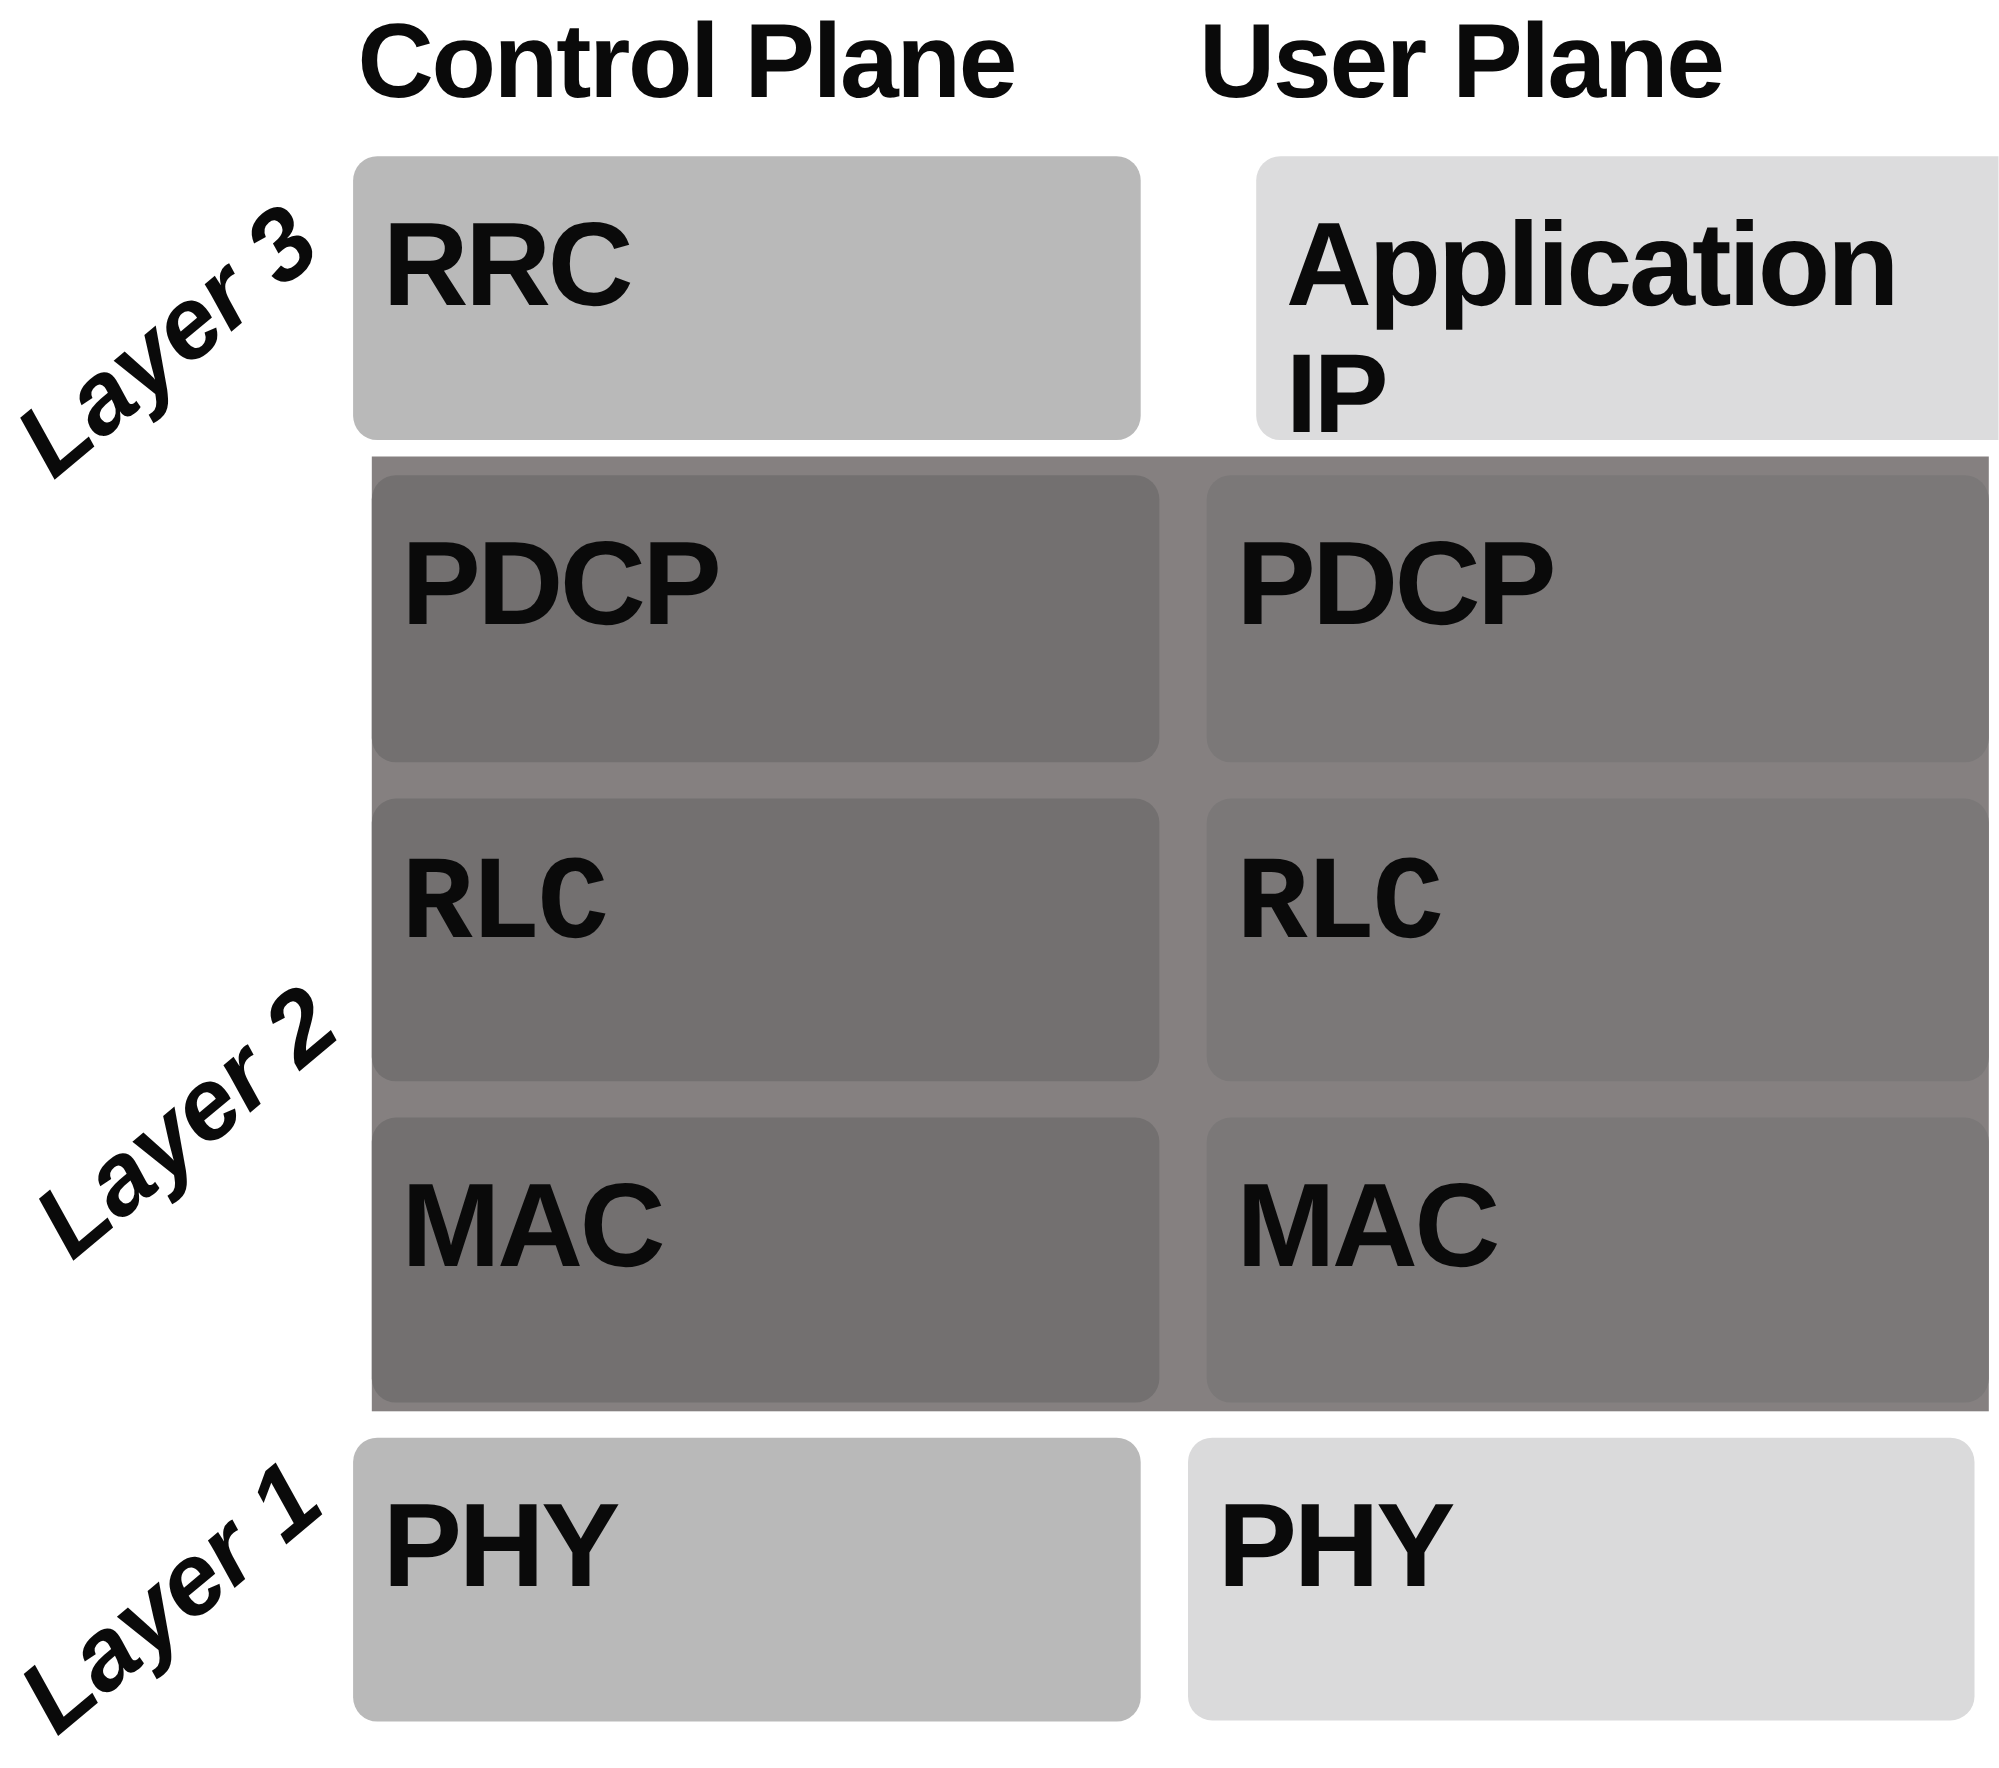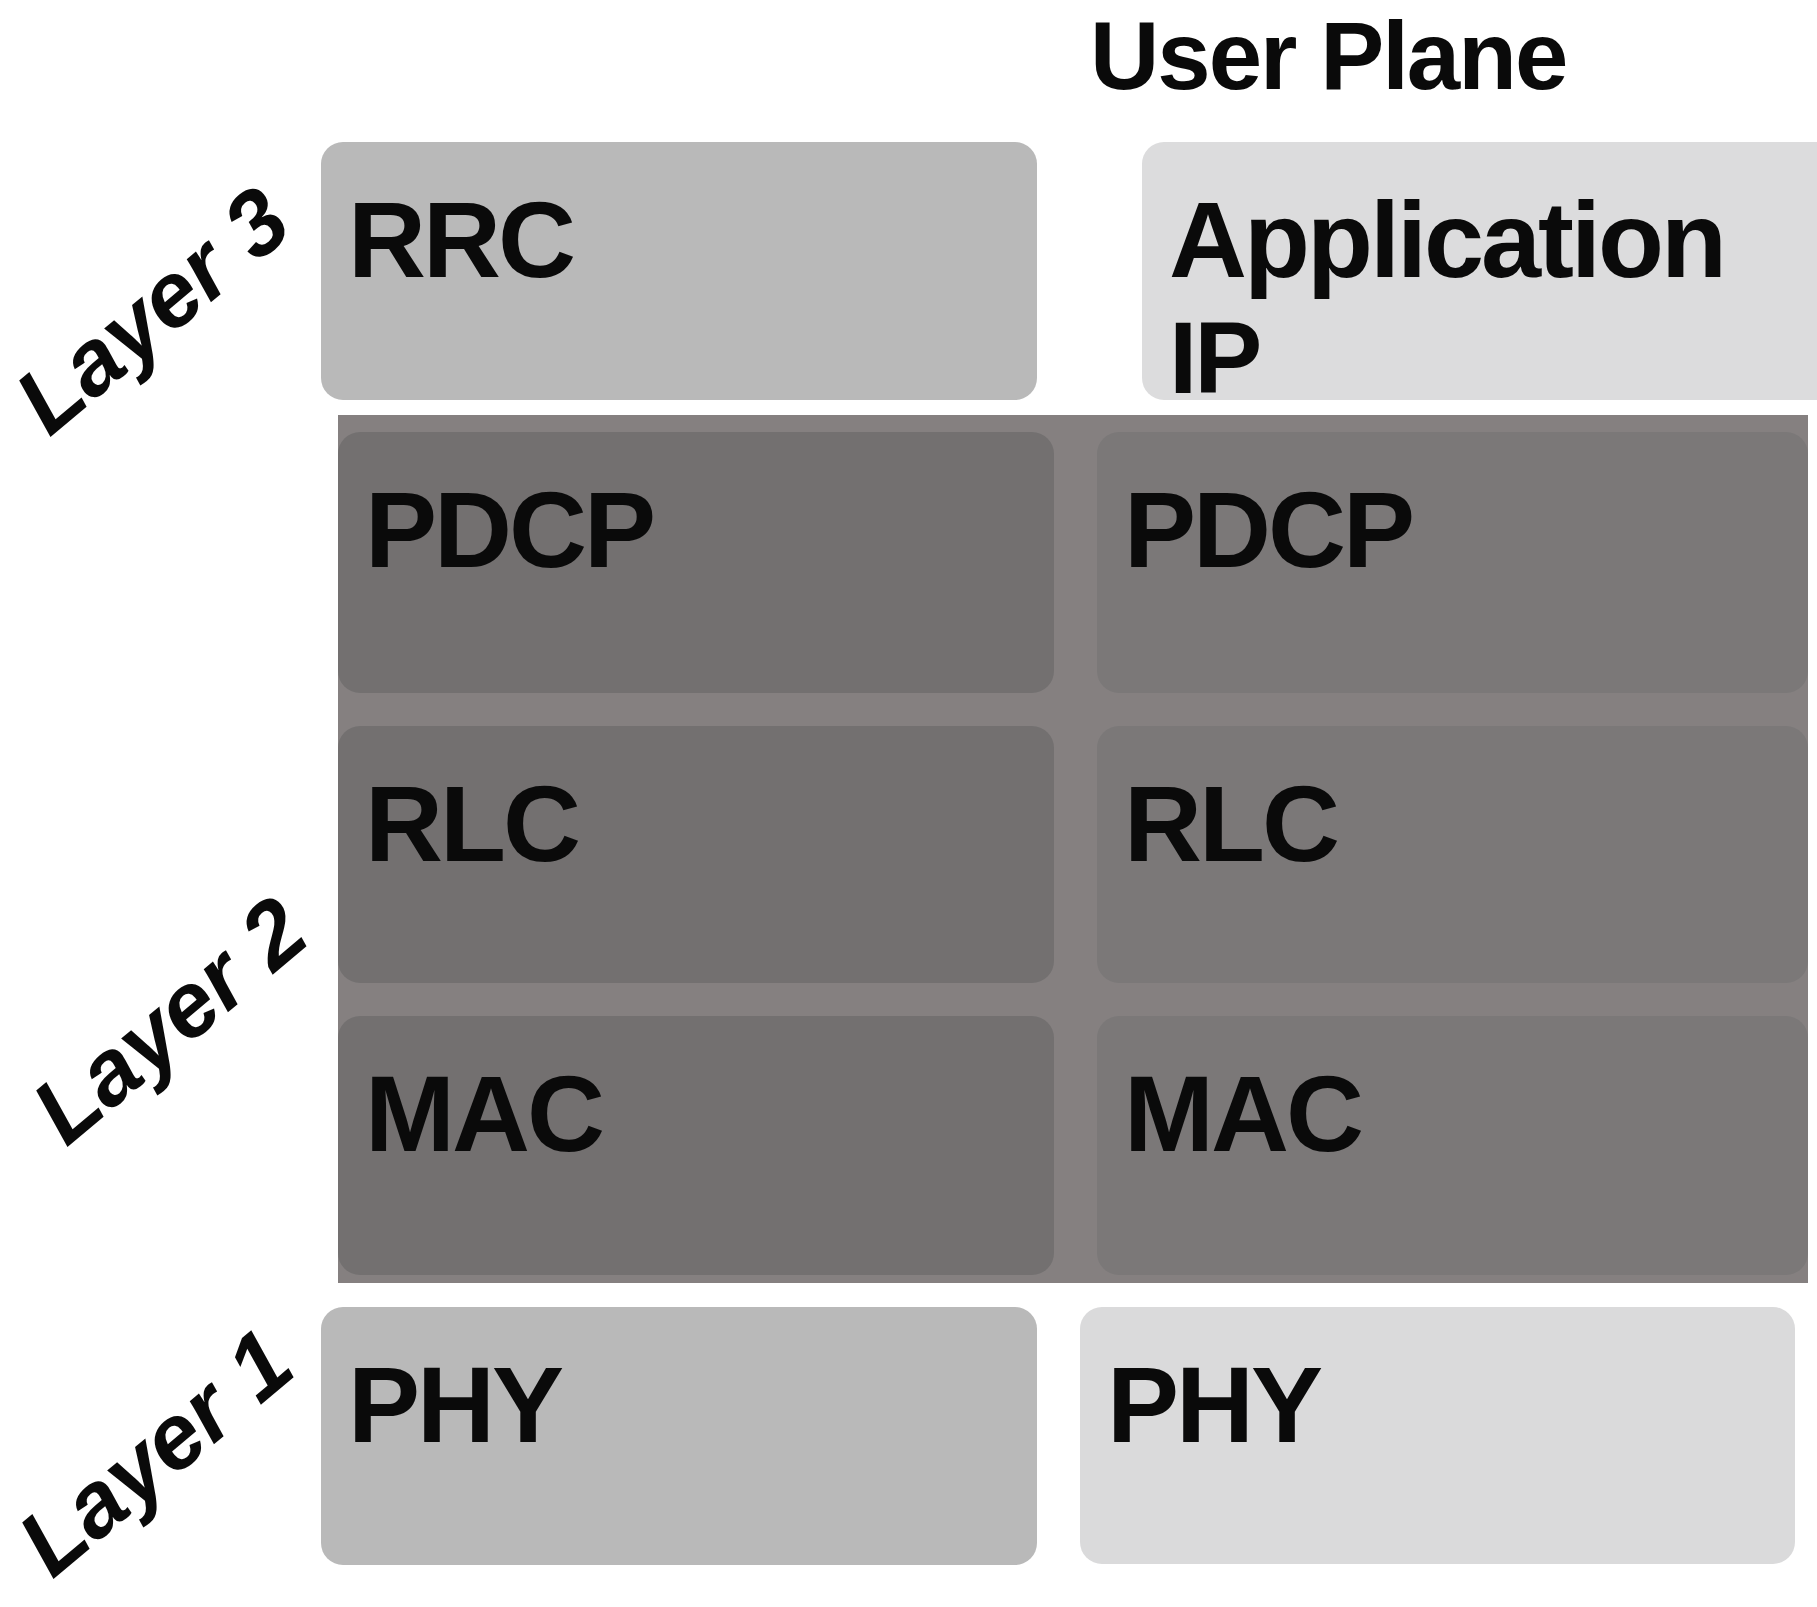--- a/index.html
+++ b/index.html
@@ -66,32 +66,33 @@
   .l2-container {
     position: absolute;
     left: 338px; top: 415px;
     width: 1470px; height: 868px;
     background: #858080;
   }
   .inner { position: absolute; }
   .inner.col-c { left: 0;     width: 716px; background: #737070; }
   .inner.col-u { left: 759px; width: 711px; background: #7b7878; }
   .row-pdcp { top: 17px;  height: 261px; }
-  .row-rlc  { top: 311px; height: 257px; }
+  .row-rlc  { top: 311px; height: 257px; font-family: Liberation Mono, monospace; }
   .row-mac  { top: 601px; height: 259px; }
 
   
   .phy-c { left: 321px;  top: 1307px; width: 716px; height: 258px; background: #b9b9b9; }
   .phy-u { left: 1080px; top: 1307px; width: 715px; height: 257px; background: #dadadb; }
 </style>
 </head>
 <body>
 
 <div class="canvas">
 
+  <div class="hdr hdr-control">Control Plane</div>
 
   <div class="hdr hdr-user">User Plane</div>
 
   <div class="side-label label-l3">Layer 3</div>
 
   <div class="side-label label-l2">Layer 2</div>
 
   <div class="side-label label-l1">Layer 1</div>
 
   <div class="box rrc">

